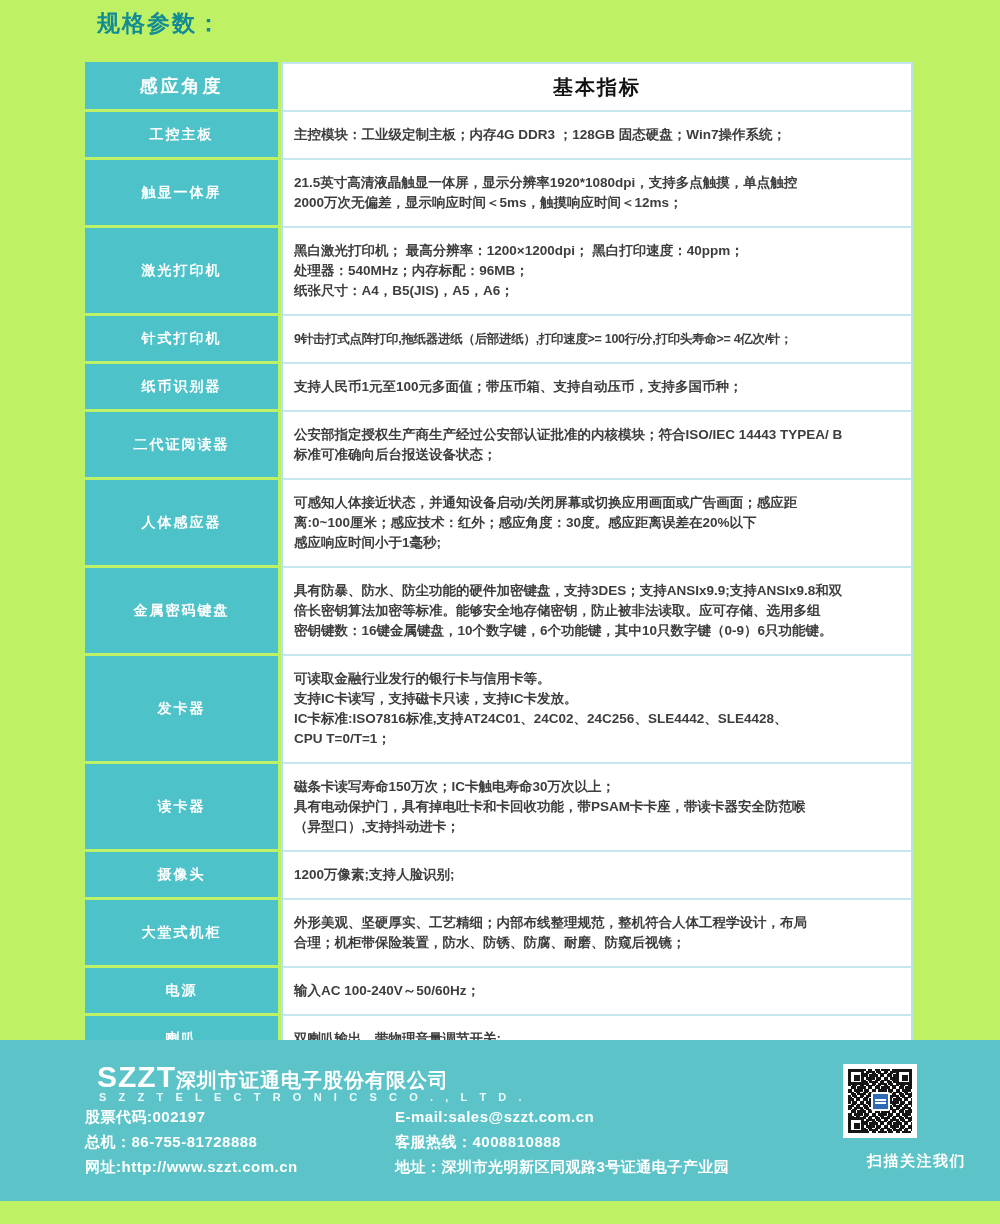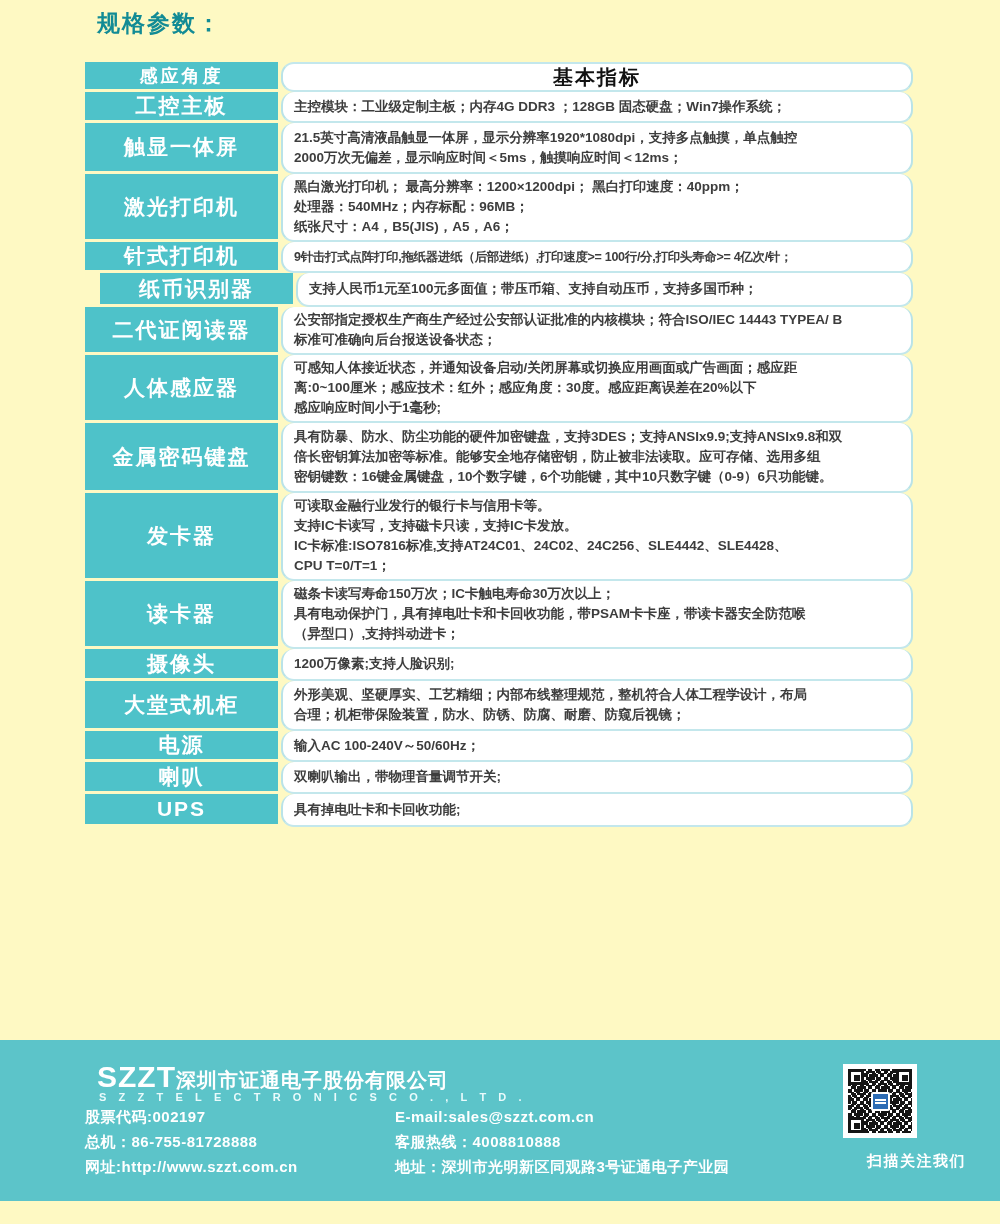--- a/index.html
+++ b/index.html
@@ -1,54 +1,54 @@
 <!DOCTYPE html>
 <html><head>
 <meta charset="utf-8">
 <style>
   * { margin: 0; padding: 0; box-sizing: border-box; }
   html, body { background: #ffffff; }
   body {
     font-family: "Liberation Sans", "DejaVu Sans", sans-serif;
     width: 1000px; height: 1224px; position: relative; overflow: hidden;
   }
-  .page { position: absolute; inset: 0; background: #fef9c3; }
+  .page { position: absolute; inset: 0; background: #bef264; }
 
   
   .page-title {
     position: absolute; left: 97px; top: 8px;
     font-size: 23px; font-weight: bold; color: #128b95; letter-spacing: 2px;
   }
 
   
   .spec-table { position: absolute; left: 85px; top: 62px; width: 828px; }
   .t-row { display: flex; align-items: stretch; }
   .mod-cell {
     width: 193px; flex: 0 0 193px;
     background: #4ec2c9; color: #ffffff;
     display: flex; align-items: center; justify-content: center;
-    font-size: 21px; font-weight: bold; letter-spacing: 2px;
+    font-size: 14px; font-weight: bold; letter-spacing: 2px;
     margin: 0 3px 3px 0; text-align: center;
   }
   .spec-cell {
     flex: 1 1 auto; background: #ffffff; color: #3d3d3d;
     border-left: 2px solid #b9e3e8; border-right: 2px solid #b9e3e8;
     border-bottom: 2px solid #c3e7ec;
     font-size: 13.5px; font-weight: bold; line-height: 20px;
-    padding: 3px 11px; white-space: pre-line;
-    display: flex; flex-direction: column; justify-content: center; border-radius: 13px;
+    padding: 13px 11px; white-space: pre-line;
+    display: flex; flex-direction: column; justify-content: center;
   }
   .header-row .mod-cell { font-size: 18px; letter-spacing: 3px; }
   .header-row .spec-cell {
     border-top: 2px solid #c3e7ec;
     font-size: 20px; color: #111111; letter-spacing: 2px;
     align-items: center; justify-content: center; white-space: normal;
   }
   .mh30 { min-height: 30px; } .mh27 { min-height: 27px; } .mh51 { min-height: 51px; justify-content: space-between; }
-  .mh67 { min-height: 67px; } .mh28 { min-height: 28px; } .mh34 { min-height: 34px; margin-left: 15px; }
+  .mh67 { min-height: 67px; } .mh28 { min-height: 28px; } .mh34 { min-height: 34px; }
   .mh46 { min-height: 46px; } .mh63 { min-height: 63px; } .mh70 { min-height: 70px; }
   .mh82 { min-height: 82px; } .mh68 { min-height: 68px; } .mh32 { min-height: 32px; }
   .mh50 { min-height: 50px; } .mh33 { min-height: 33px; }
   .row-pin .spec-cell { font-size: 12.5px; letter-spacing: -0.3px; }
 
   
   .footer {
     position: absolute; left: 0; top: 1040px; width: 1000px; height: 161px;
     background: #5cc4c9; color: #ffffff;
   }

